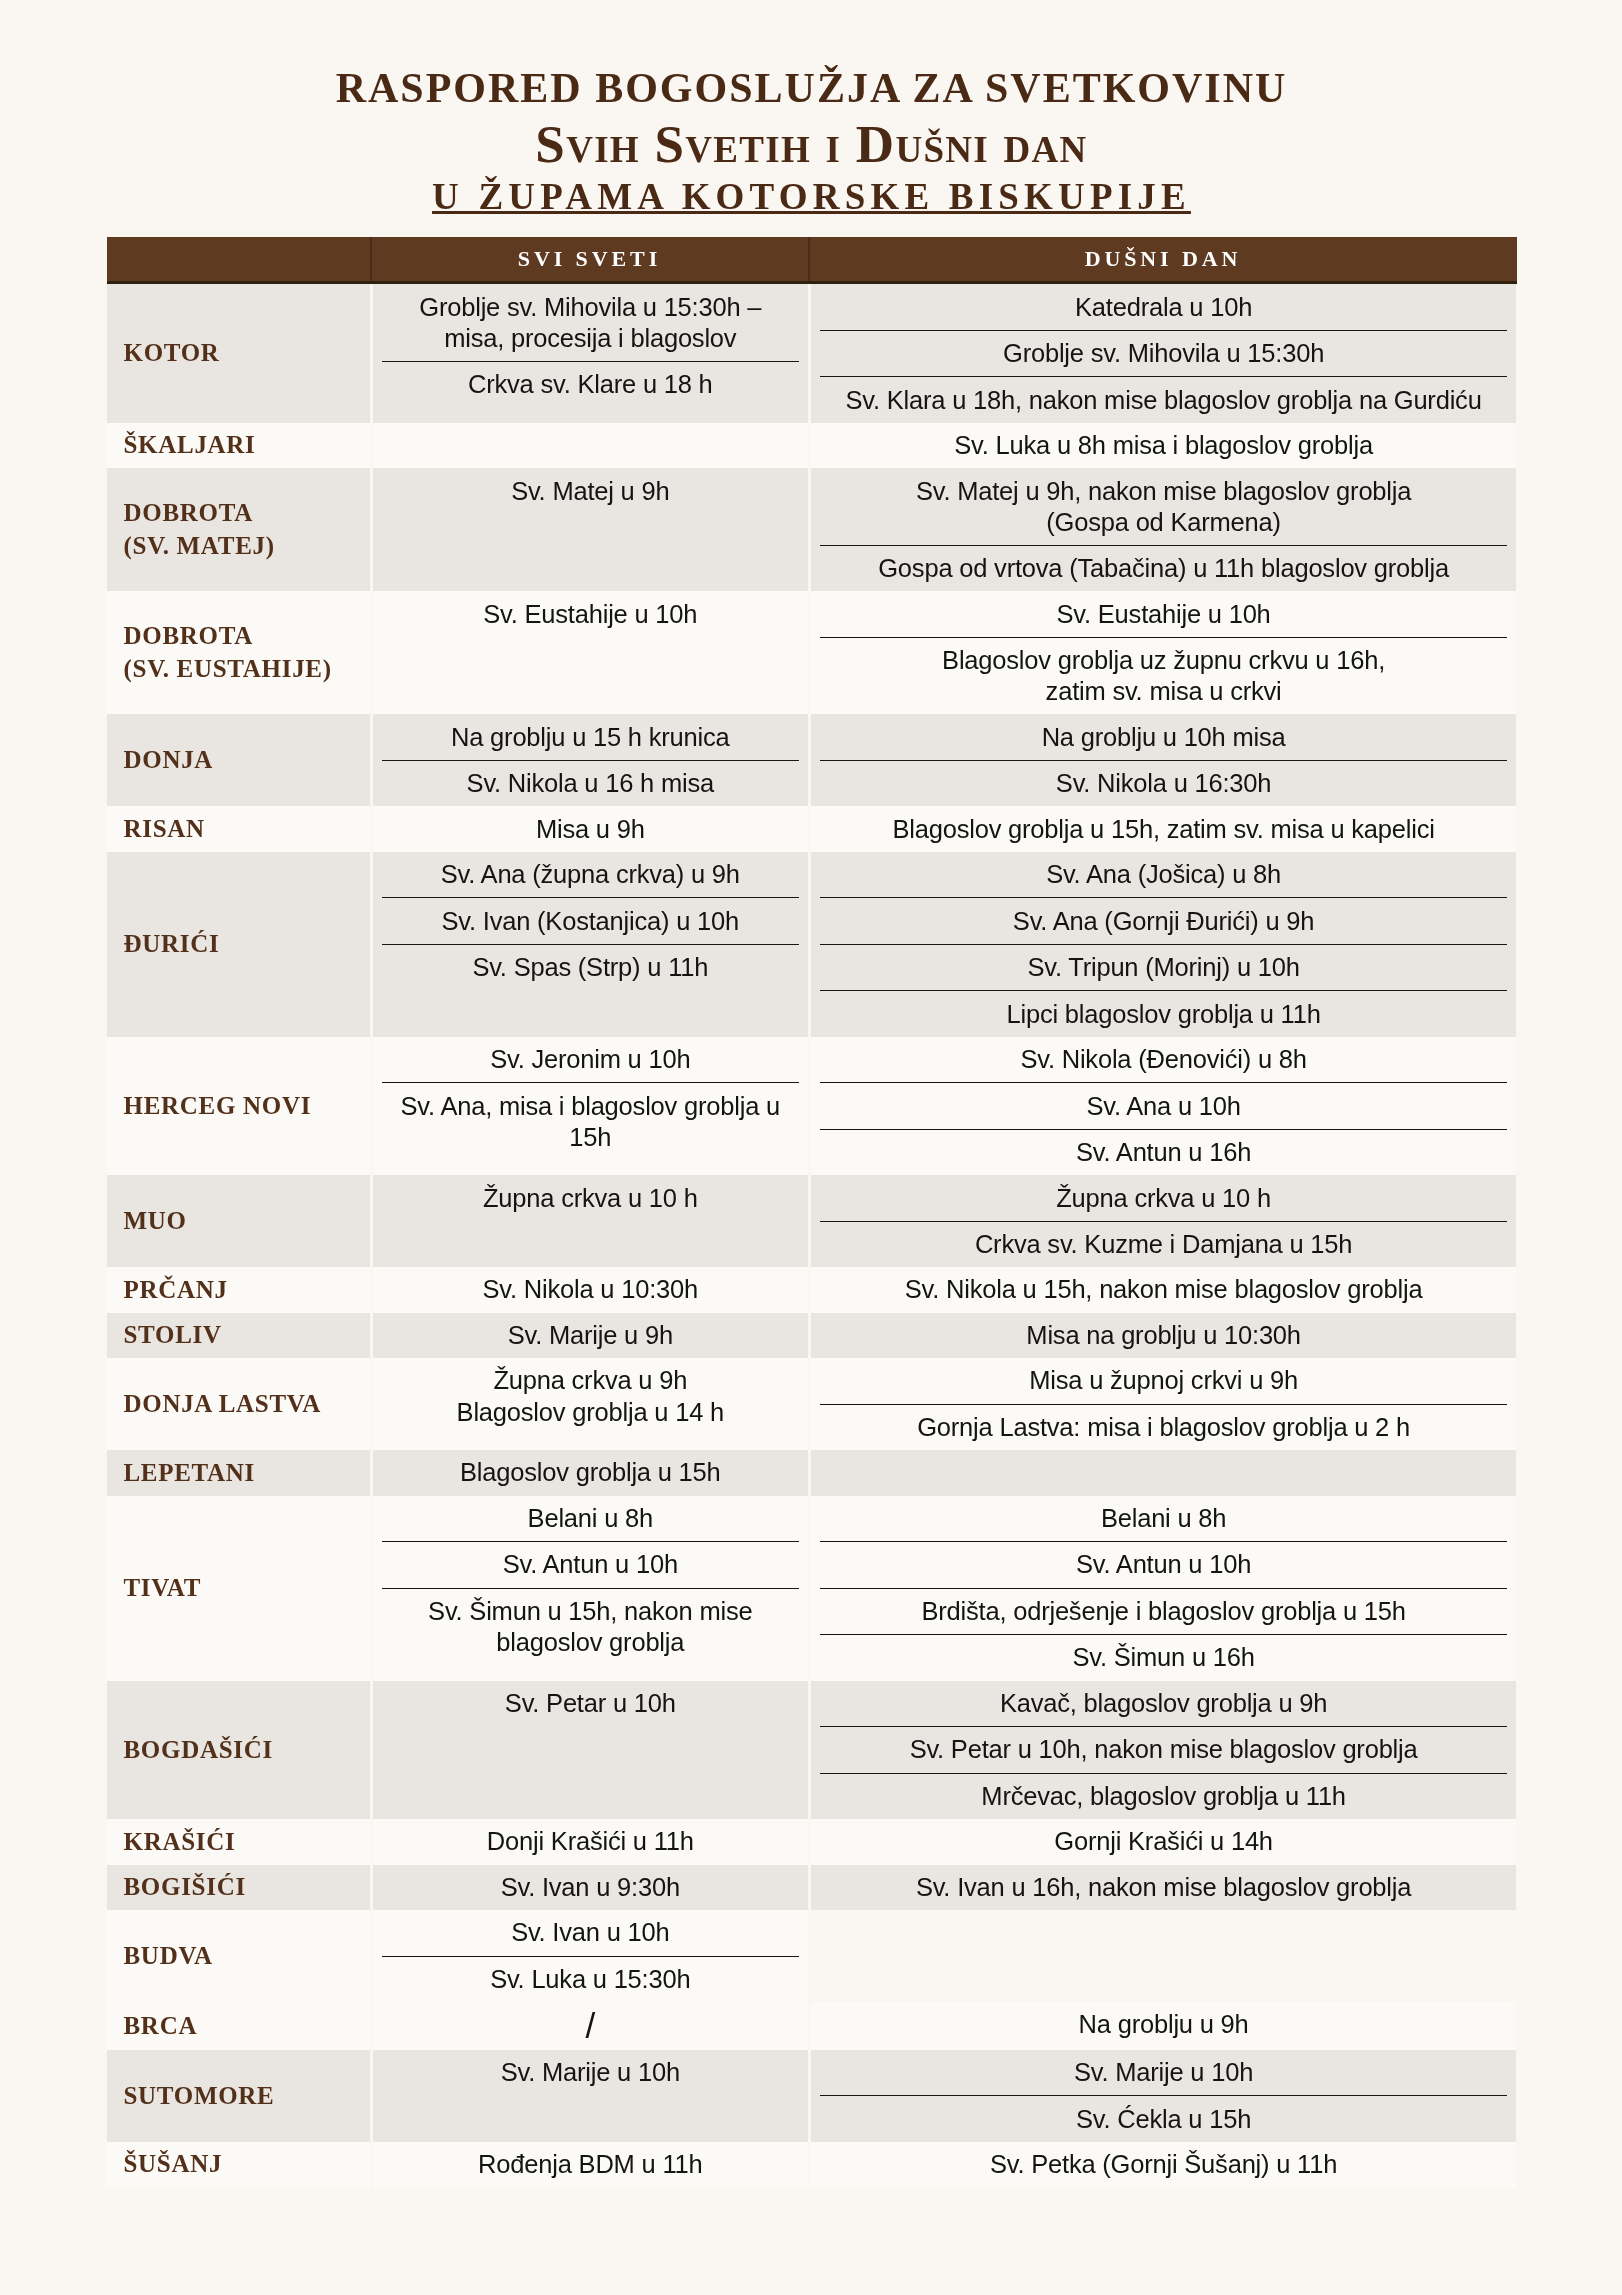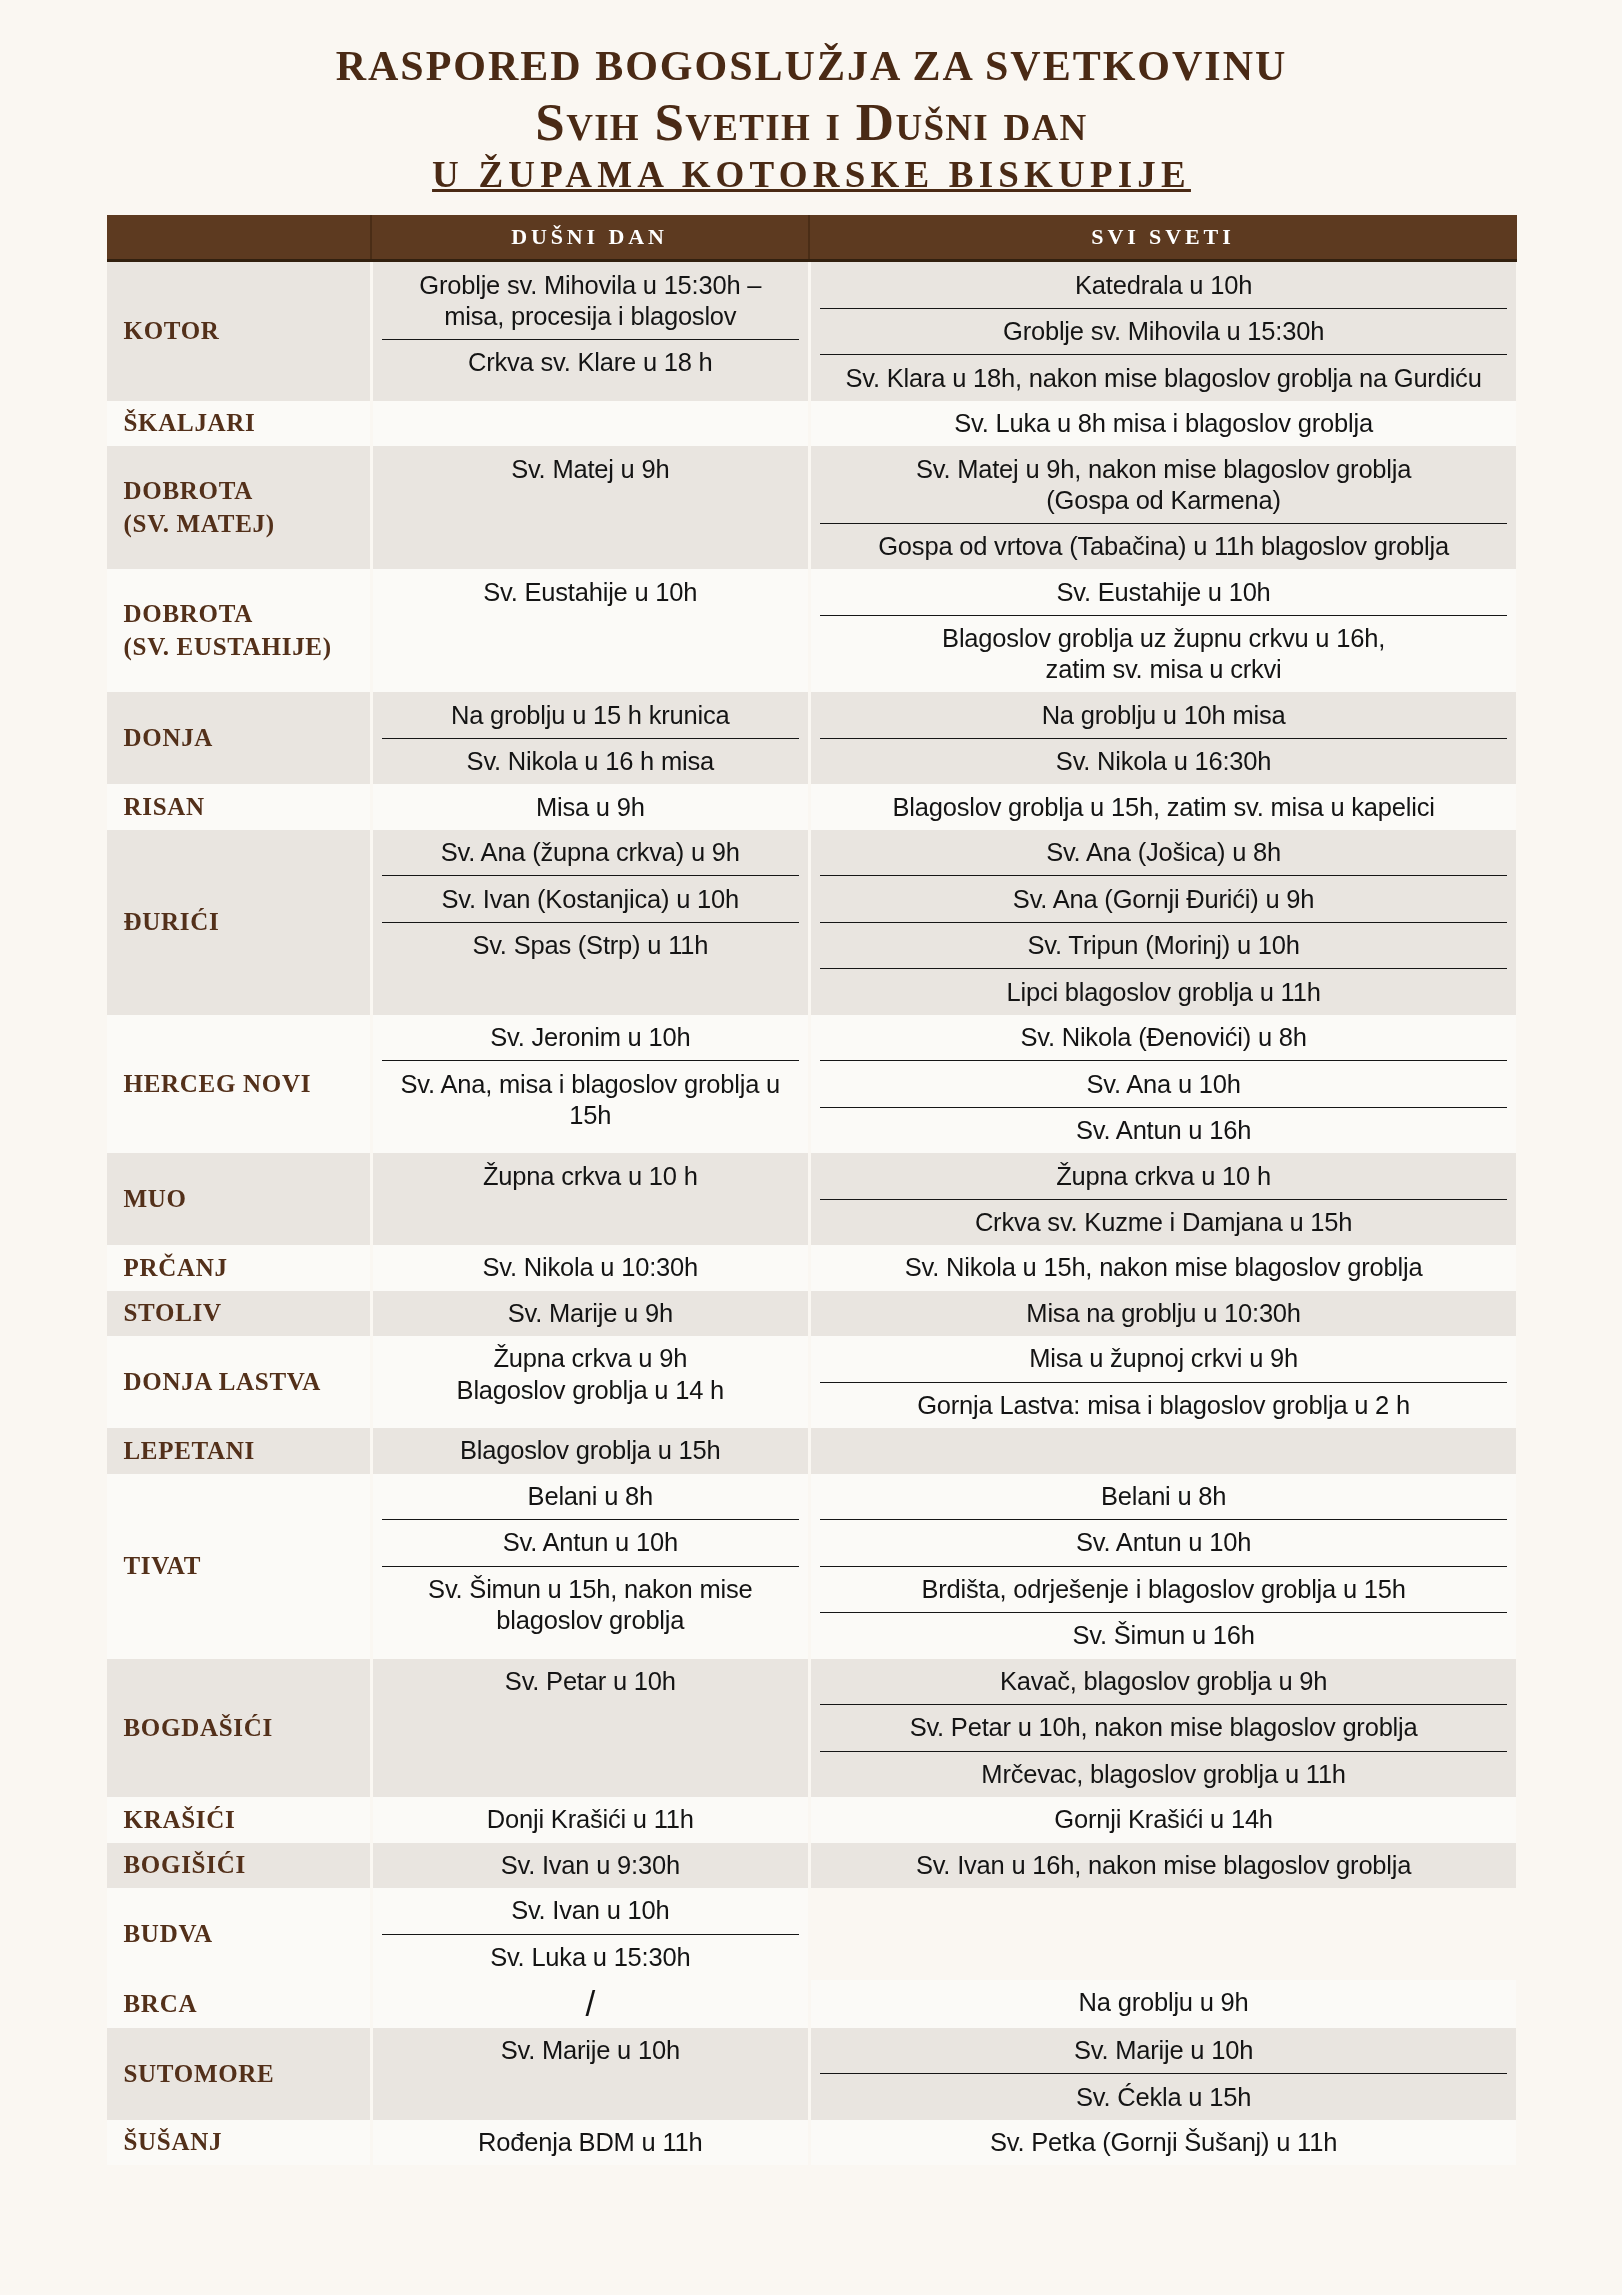--- a/index.html
+++ b/index.html
@@ -15,21 +15,21 @@
     --row-plain:#fbfaf7;
     --divider-color:#161616;
     --text-color:#141414;
     --diag-color:#4f4f4f;
   }
   *{box-sizing:border-box;margin:0;padding:0;}
   html,body{background:var(--page-bg);}
   body{width:1623px;font-family:"Liberation Sans",sans-serif;}
   .page{position:relative;width:1623px;height:2295px;overflow:hidden;background:var(--page-bg);}
 
-  .titles{text-align:center;padding-top:42px;color:var(--title-color);}
+  .titles{text-align:center;padding-top:64px;color:var(--title-color);}
   .t1{font-family:"Liberation Serif",serif;font-weight:700;font-size:42px;line-height:1.15;letter-spacing:2px;}
   .t2{font-family:"Liberation Serif",serif;font-weight:700;font-size:53px;line-height:1.1;font-variant:small-caps;letter-spacing:1.3px;margin-top:2.6px;}
   .t3{font-family:"Liberation Serif",serif;font-weight:700;font-size:37px;line-height:1.1;letter-spacing:5.2px;margin-top:3.9px;text-decoration:underline;}
 
   .schedule{width:1410px;margin:19.6px auto 0;}
   .head{display:grid;grid-template-columns:263px 438px 709px;background:var(--header-bg);border-bottom:3.3px solid var(--header-border);}
   .head-cell{height:44px;line-height:44px;text-align:center;color:var(--header-text);
     font-family:"Liberation Serif",serif;font-weight:700;font-size:22px;letter-spacing:3.9px;}
   .head-cell + .head-cell{border-left:2px solid var(--header-sep);}
 
@@ -59,22 +59,22 @@
 
   <header class="titles">
     <div class="t1">RASPORED BOGOSLUŽJA ZA SVETKOVINU</div>
     <div class="t2">Svih Svetih i Dušni dan</div>
     <div class="t3">U ŽUPAMA KOTORSKE BISKUPIJE</div>
   </header>
 
   <section class="schedule">
     <div class="head">
       <div class="head-cell"></div>
+      <div class="head-cell">SVI SVETI</div>
       <div class="head-cell">DUŠNI DAN</div>
-      <div class="head-cell">SVI SVETI</div>
     </div>
     <div>
         <div class="row shade">
     <div class="place cellbg">KOTOR</div>
     <div class="cell cellbg">
             <div class="entry">Groblje sv. Mihovila u 15:30h –<br>misa, procesija i blagoslov</div>
             <div class="divider"></div>
             <div class="entry">Crkva sv. Klare u 18 h</div>
           </div>
     <div class="cell cellbg">

